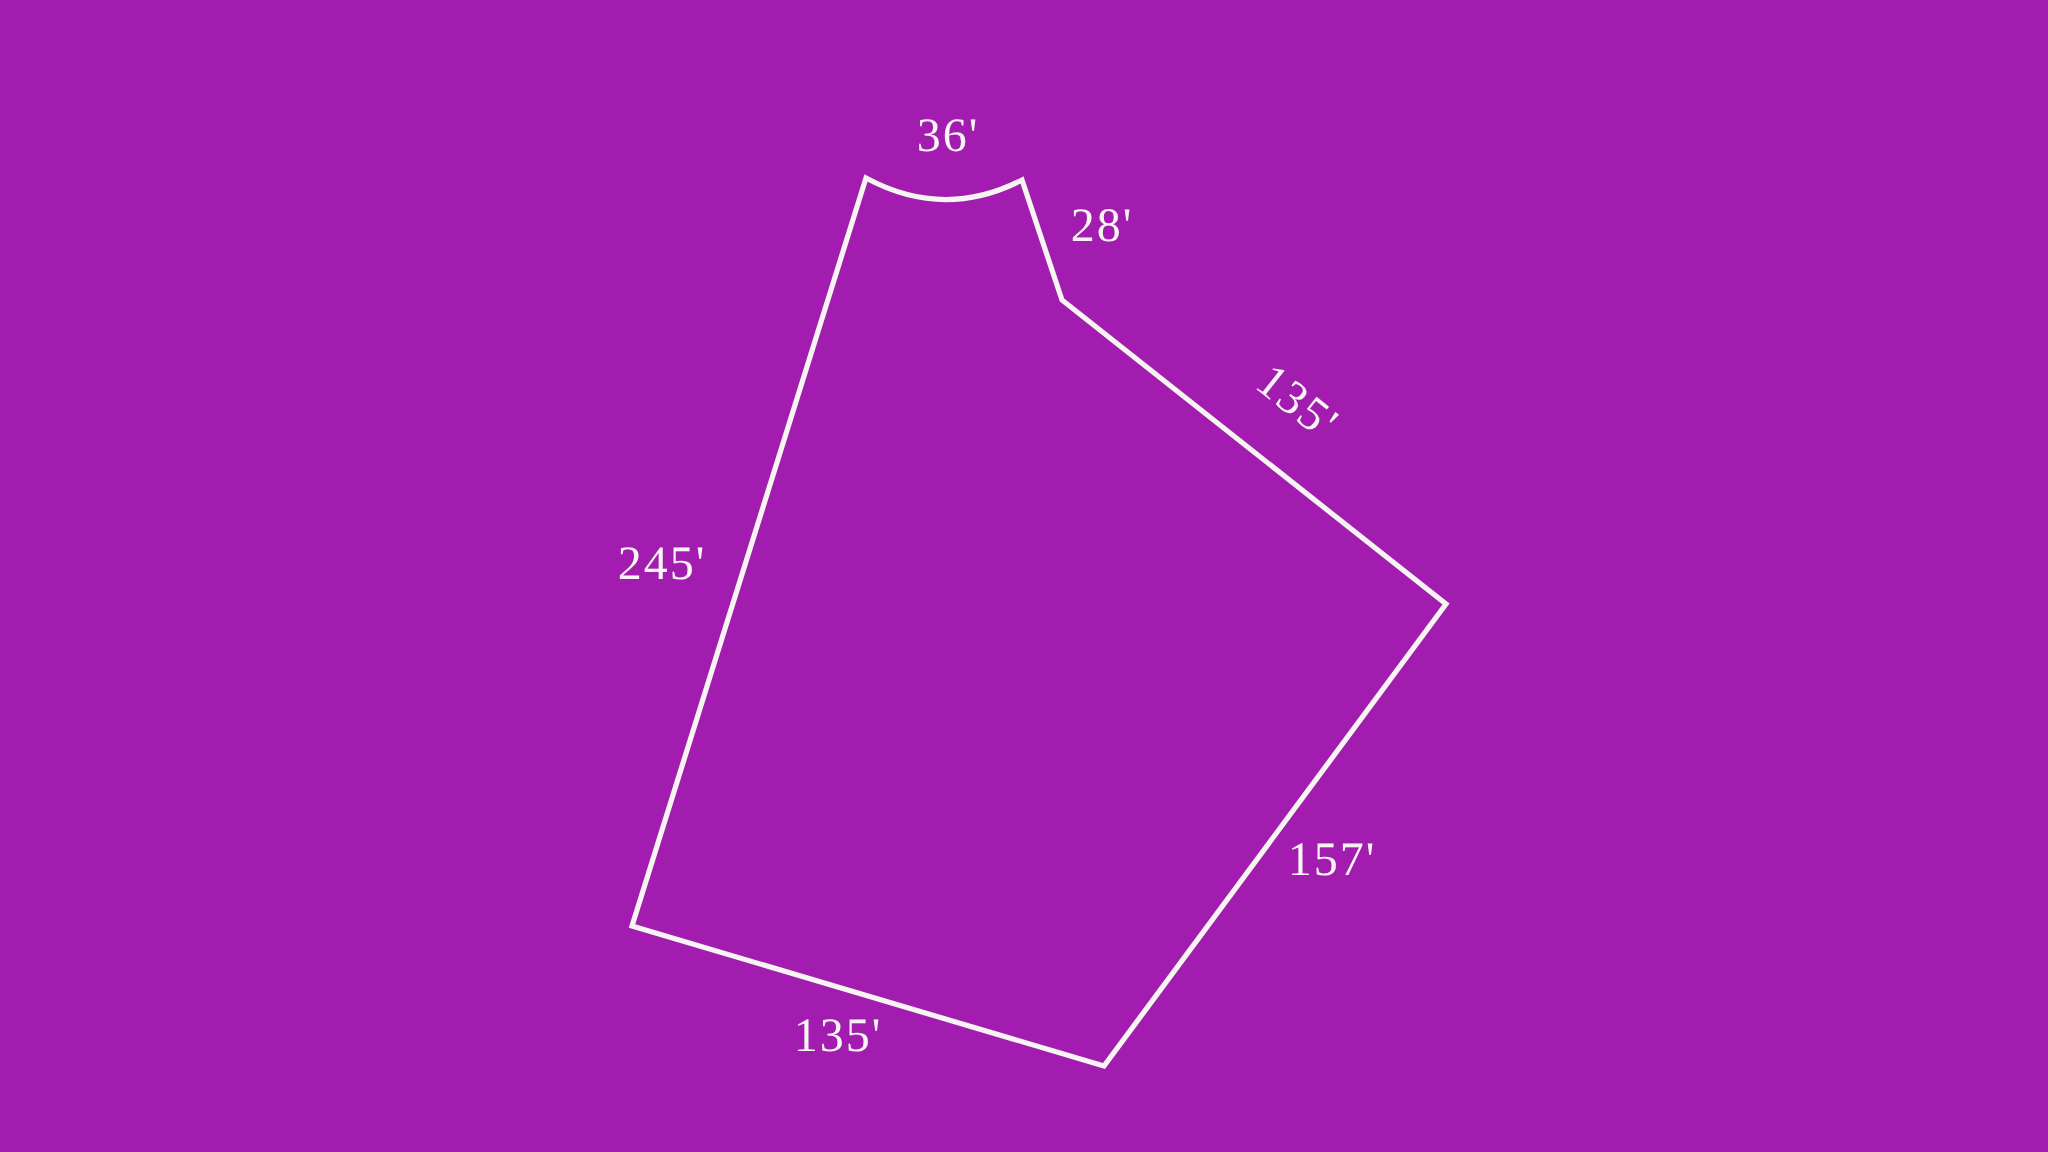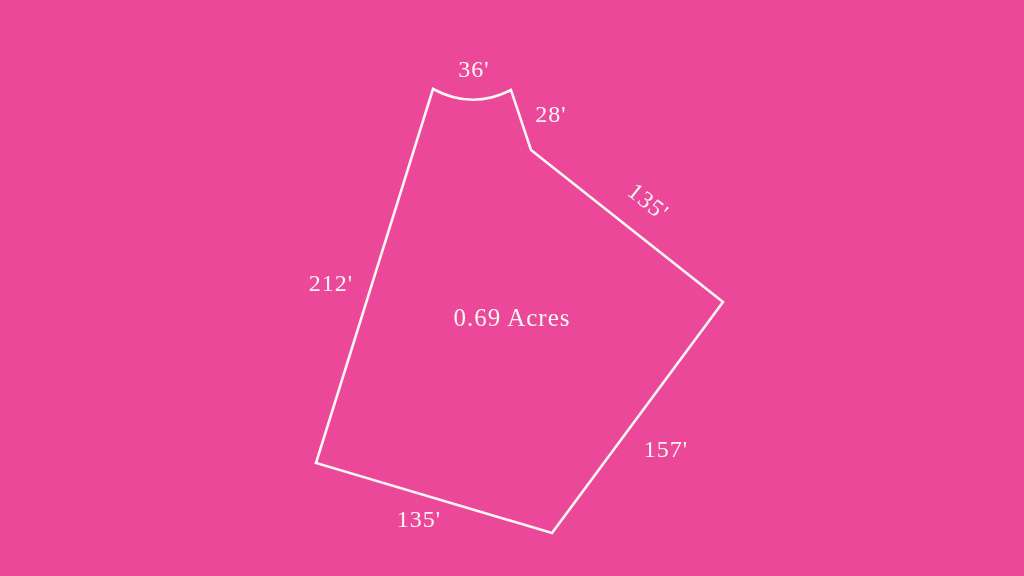--- a/index.html
+++ b/index.html
@@ -35,28 +35,27 @@
     font-size: 25px;
     line-height: 1.32;
     letter-spacing: 1px;
     white-space: nowrap;
     user-select: none;
   }
 </style>
 </head>
 <body>
 
-<div class="stage" style="background: #ec4899; color: rgb(246, 245, 242);">
+<div class="stage" style="background: #a21caf; color: rgb(246, 245, 242);">
   <svg class="plot-svg" width="1024" height="576" viewBox="0 0 1024 576">
     <path id="lot-path" fill="none" stroke-linejoin="miter" stroke-linecap="butt" d="M 433 89 Q 472 110 511 90 L 531 150 L 723 302 L 552 533 L 316 463 Z" stroke="#f6f5f2" stroke-width="2.6"></path>
   </svg>
 
   <span class="dim-label" id="dim-0" style="left: 474px; top: 69px; transform: translate(-50%, -50%) rotate(0deg);">36'</span>
   <span class="dim-label" id="dim-1" style="left: 551px; top: 114px; transform: translate(-50%, -50%) rotate(0deg);">28'</span>
   <span class="dim-label" id="dim-2" style="left: 648px; top: 202px; transform: translate(-50%, -50%) rotate(38.5deg);">135'</span>
-  <span class="dim-label" id="dim-3" style="left: 331px; top: 283px; transform: translate(-50%, -50%) rotate(0deg);">212'</span>
-  <span class="dim-label" id="dim-4" style="left: 666px; top: 431px; transform: translate(-50%, -50%) rotate(0deg); margin-top: 18px;">157'</span>
+  <span class="dim-label" id="dim-3" style="left: 331px; top: 283px; transform: translate(-50%, -50%) rotate(0deg);">245'</span>
+  <span class="dim-label" id="dim-4" style="left: 666px; top: 431px; transform: translate(-50%, -50%) rotate(0deg);">157'</span>
   <span class="dim-label" id="dim-5" style="left: 419px; top: 519px; transform: translate(-50%, -50%) rotate(0deg);">135'</span>
 
   <div class="lot-center">
-    <div>0.69 Acres</div>
   </div>
 </div>
 
 </body></html>

